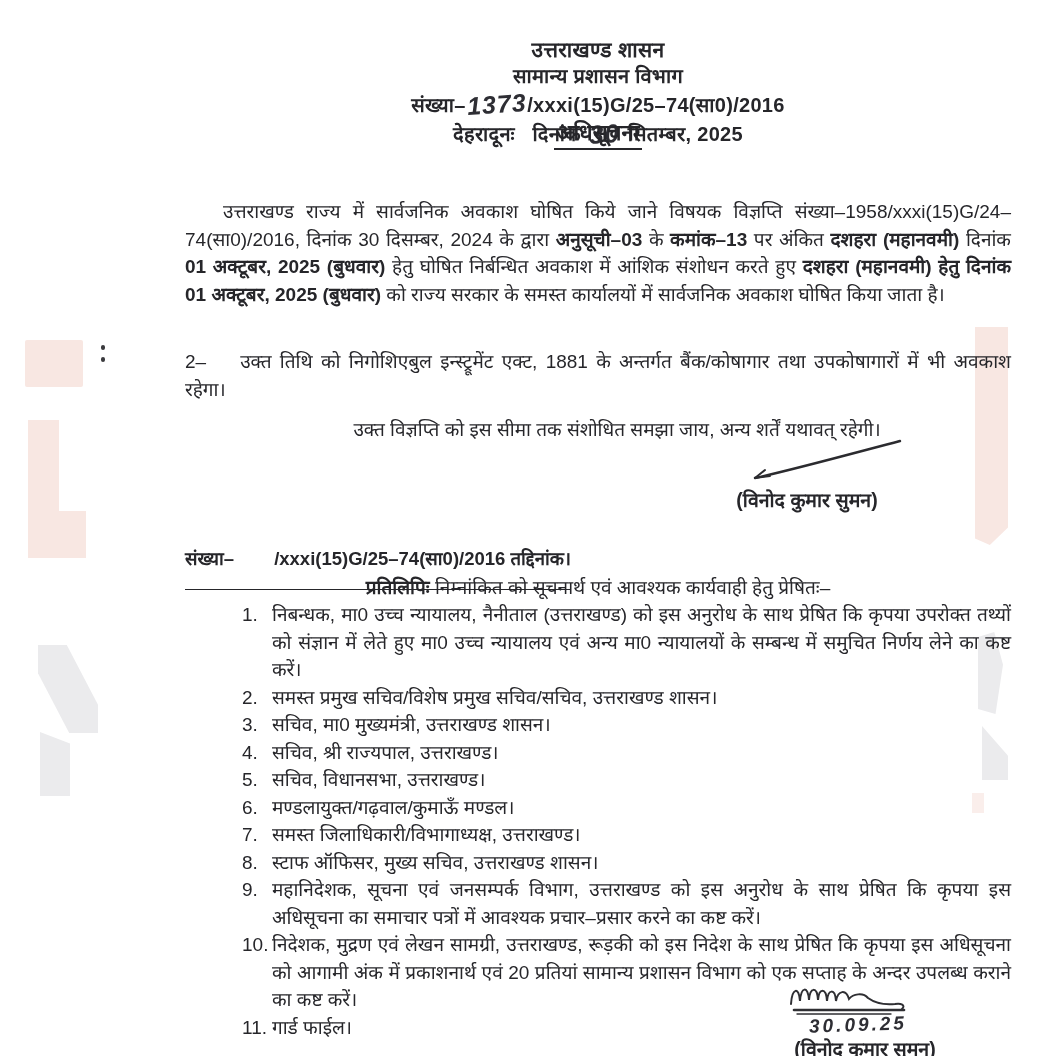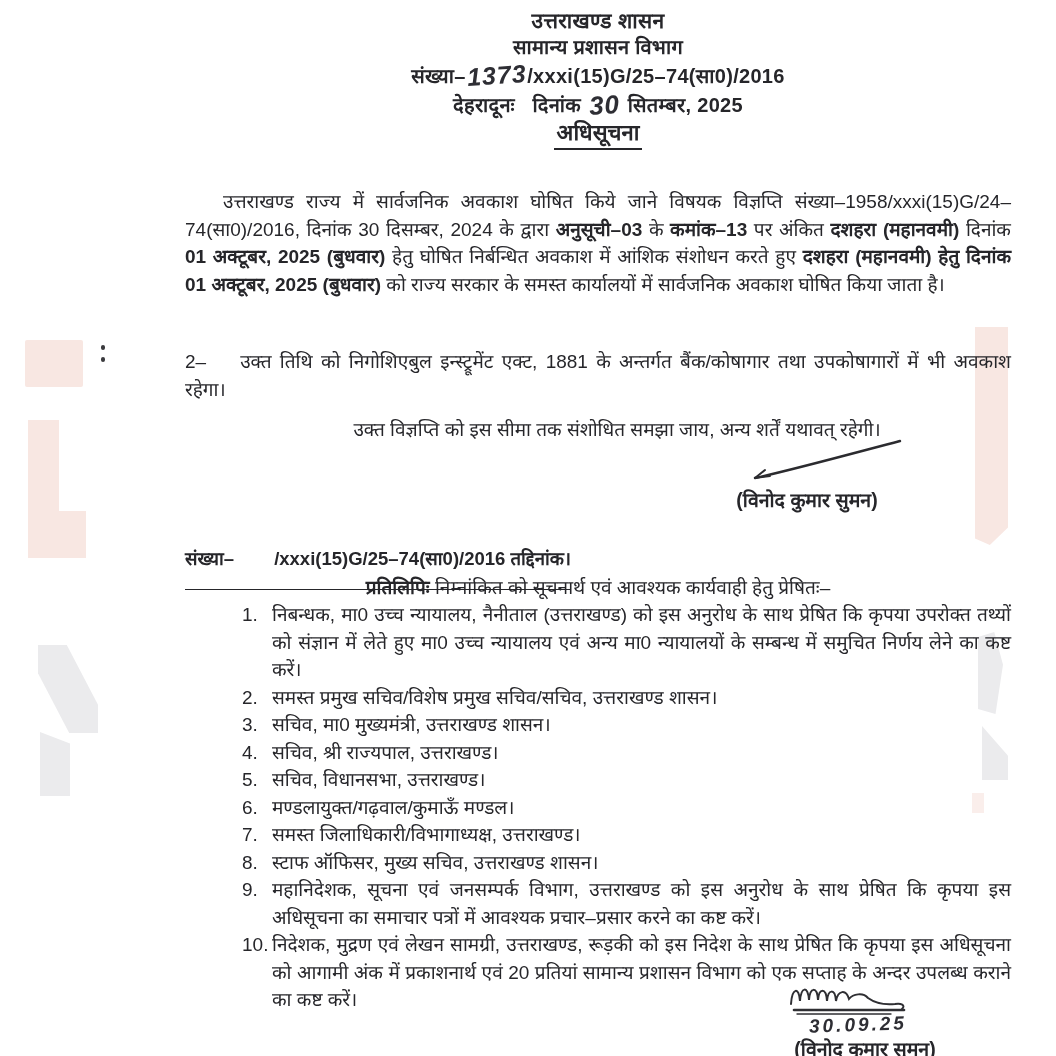--- a/index.html
+++ b/index.html
@@ -33,30 +33,30 @@
   .wm-gr2{left:982px;top:726px;width:26px;height:54px;clip-path:polygon(0 0,100% 55%,100% 100%,0 100%);}
   .wm-pd{left:972px;top:793px;width:12px;height:20px;opacity:.7;}
 
   .hand-colon{position:absolute;left:101px;top:345px;width:6px;height:18px;}
   .hand-colon i{display:block;width:4px;height:5px;background:#3a3a3e;border-radius:2px;margin-bottom:7px;}
 
   
   .doc{position:absolute;left:185px;top:0;width:826px;}
   .blk{position:absolute;left:0;right:0;}
   .center{text-align:center;}
-  .hdr{font-weight:bold;font-size:20px;letter-spacing:.3px;}
+  .hdr{font-weight:bold;font-size:20px;letter-spacing:.3px;margin-top:29px;}
   .org{top:6px;font-size:21px;}
   .dept{top:33px;}
   .refline{top:60px;}
   .dateline{top:88px;}
   .title-row{top:116px;}
   .title{display:inline-block;font-weight:bold;font-size:22px;border-bottom:2px solid var(--ink);padding:0 3px 2px;}
 
   .body-text{font-size:19px;line-height:27.5px;text-align:justify;}
-  .p1{top:188px;text-indent:38px;}
+  .p1{top:198px;text-indent:38px;}
   .p2{top:348px;}
   .p2 .pnum{margin-right:34px;}
   .p3{top:416px;text-indent:38px;text-align:center;}
   .b{font-weight:bold;}
 
   .hand{
     display:inline-block;color:var(--hand);
     font-style:italic;font-weight:600;letter-spacing:1px;
     transform:rotate(-4deg);
   }
@@ -175,20 +175,24 @@
           <span class="li-text">स्टाफ ऑफिसर, मुख्य सचिव, उत्तराखण्ड शासन।</span>
         </div>
         <div class="li">
           <span class="li-num">9.</span>
           <span class="li-text">महानिदेशक, सूचना एवं जनसम्पर्क विभाग, उत्तराखण्ड को इस अनुरोध के साथ प्रेषित कि कृपया इस अधिसूचना का समाचार पत्रों में आवश्यक प्रचार–प्रसार करने का कष्ट करें।</span>
         </div>
         <div class="li">
           <span class="li-num">10.</span>
           <span class="li-text">निदेशक, मुद्रण एवं लेखन सामग्री, उत्तराखण्ड, रूड़की को इस निदेश के साथ प्रेषित कि कृपया इस अधिसूचना को आगामी अंक में प्रकाशनार्थ एवं 20 प्रतियां सामान्य प्रशासन विभाग को एक सप्ताह के अन्दर उपलब्ध कराने का कष्ट करें।</span>
         </div>
+        <div class="li">
+          <span class="li-num">11.</span>
+          <span class="li-text">गार्ड फाईल।</span>
+        </div>
       </div>
 
   </div>
 
   <svg class="sig1-stroke" viewBox="0 0 160 46">
     <path d="M7 42 C40 35 95 20 152 5" stroke="#2b2b2f" stroke-width="2.4" fill="none" stroke-linecap="round"></path>
     <path d="M7 42 L22 40 M7 42 L17 34" stroke="#2b2b2f" stroke-width="2" fill="none" stroke-linecap="round"></path>
   </svg>
   <div class="sig1">
     <div class="sig1-name">(विनोद कुमार सुमन)</div>

